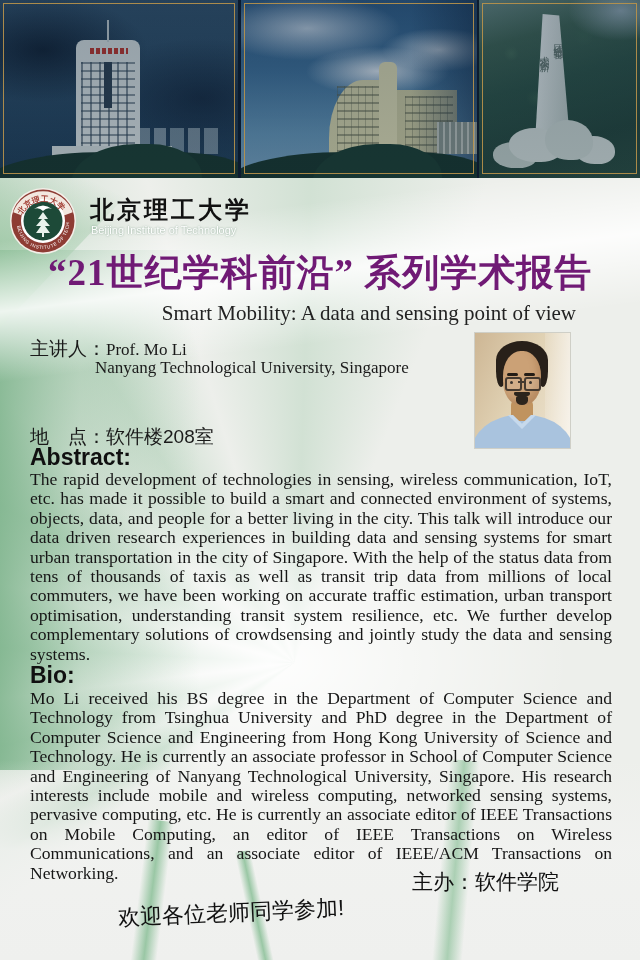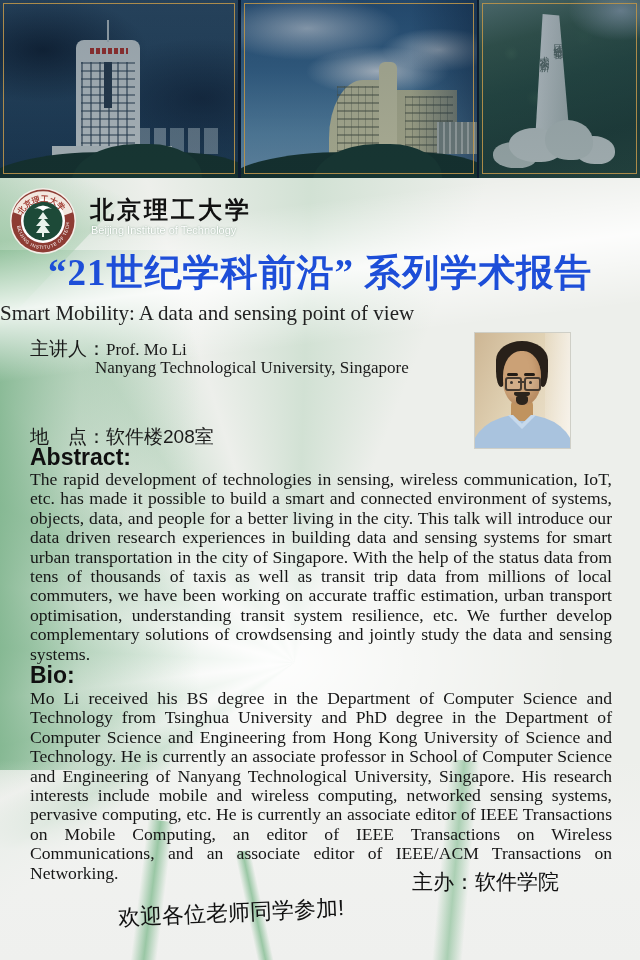--- a/index.html
+++ b/index.html
@@ -93,24 +93,24 @@
   .rk1{left:30px;top:128px;width:54px;height:34px;}
   .rk2{left:66px;top:120px;width:48px;height:40px;background:#cdd8d0;}
   .rk3{left:14px;top:142px;width:44px;height:26px;background:#c2cfc6;}
   .rk4{left:96px;top:136px;width:40px;height:28px;}
 
   
   .logo{left:10px;top:188px;width:66px;height:66px;}
   .uni-cn{left:90px;top:194px;font-size:24px;font-weight:bold;color:#111;letter-spacing:3px;font-family:"Liberation Serif",serif;}
   .uni-en{left:91px;top:224px;font-size:11px;color:#ffffff;font-family:"Liberation Sans",sans-serif;text-shadow:0 0 2px rgba(60,110,80,.6);}
 
-  .series-title{left:0;top:248px;width:640px;text-align:center;font-size:37px;font-weight:bold;color:#1d4ed8;
+  .series-title{left:0;top:248px;width:640px;text-align:center;font-size:37px;font-weight:bold;color:#701a75;
       font-family:"Liberation Serif",serif;letter-spacing:1px;white-space:nowrap;}
 
-  .talk-title{left:0;top:301px;width:576px;text-align:left;font-size:21px;color:#222;}
+  .talk-title{left:0;top:301px;width:576px;text-align:right;font-size:21px;color:#222;}
 
   .info-line{font-size:19px;color:#1a1a1a;white-space:nowrap;}
   .cjk{font-family:"Liberation Sans",sans-serif;}
   .lat{font-family:"Liberation Serif",serif;font-size:17px;}
   .il1{left:30px;top:336px;}
   .il2{left:95px;top:356px;}
   .il3{left:30px;top:396px;}
   .il4{left:30px;top:424px;}
 
   

